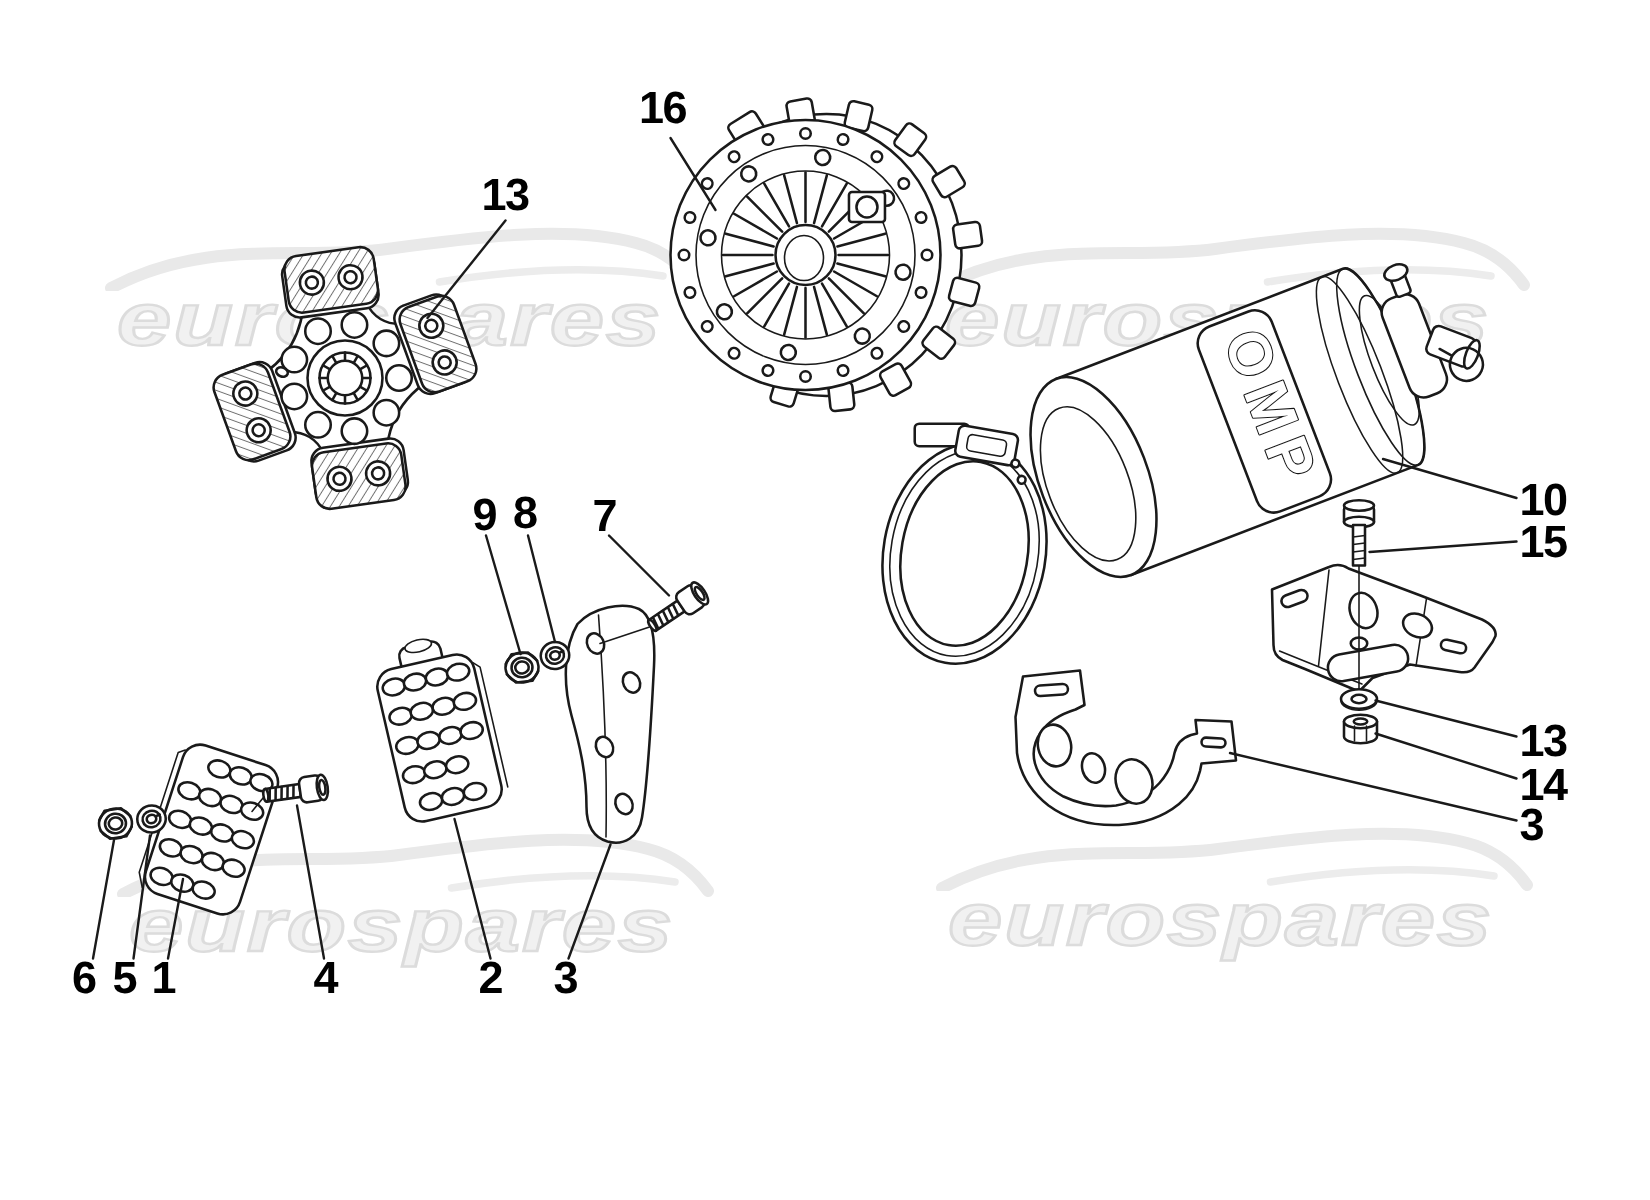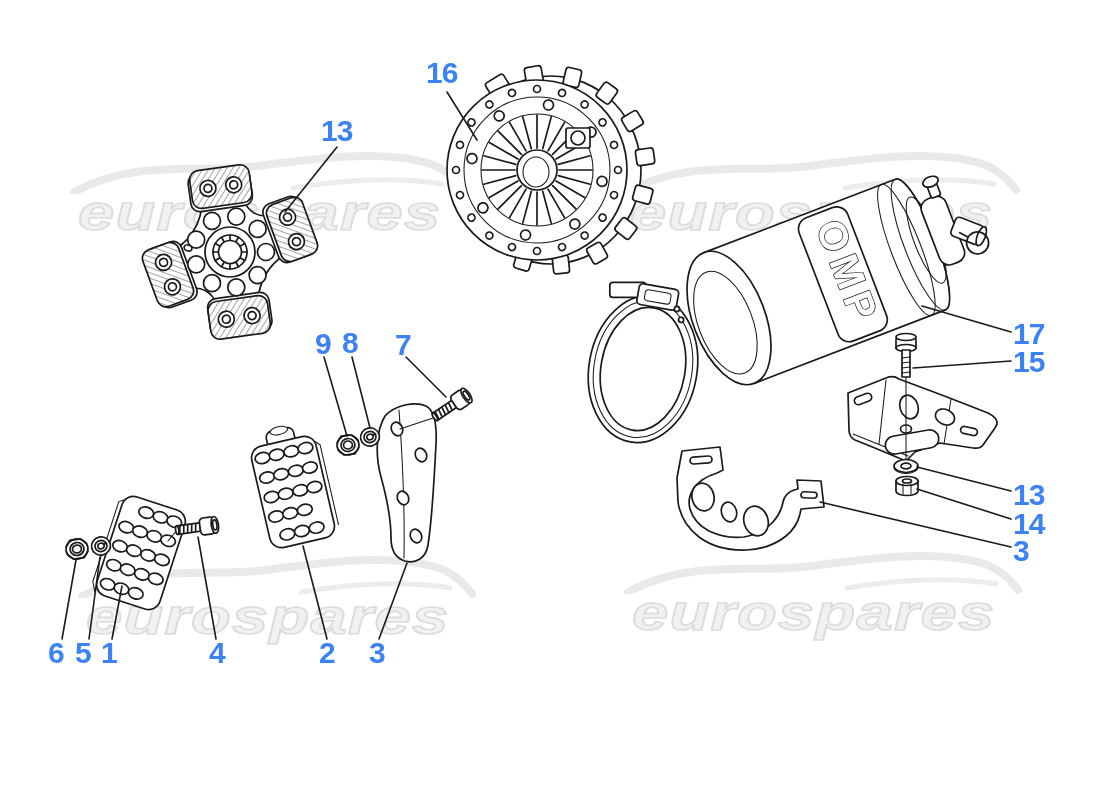--- a/index.html
+++ b/index.html
@@ -16,21 +16,21 @@
 
   
   svg.art { position:absolute; left:0; top:0; z-index:1; }
   svg.art > g * { stroke:#1a1a1a; stroke-width:1.7px; fill:#ffffff;
                   stroke-linejoin:round; stroke-linecap:round; }
   svg.art > g .thin { stroke-width:1.05px; }
   svg.art > g .ldr { stroke-width:1.6px; fill:none; }
 
   
   .part-label { position:absolute; z-index:2; font-weight:700; font-size:30px;
-                color:#3b82f6; letter-spacing:-1px; line-height:1; }
+                color:#000000; letter-spacing:-1px; line-height:1; }
 </style>
 </head>
 <body>
 
 <div class="canvas">
 
   <div class="wm" style="left:68px; top:148px">
     <svg width="400" height="46" viewBox="0 0 400 46">
       <path d="M 6,44 C 70,10 130,26 190,18 C 250,10 310,2 356,14 C 372,18 386,28 396,42" stroke="#e9e9e9" stroke-width="8" fill="none" stroke-linecap="round"></path>
       <path d="M 225,40 C 280,31 330,29 374,36" stroke="#ececec" stroke-width="5" fill="none" stroke-linecap="round"></path>
@@ -409,21 +409,21 @@
       <line class="ldr" x1="327" y1="639" x2="303" y2="546"></line>
       <line class="ldr" x1="379" y1="639" x2="407" y2="563"></line>
     </g>
   </svg>
 
   <div class="part-label" style="left:426px; top:58px">16</div>
   <div class="part-label" style="left:321px; top:116px">13</div>
   <div class="part-label" style="left:315px; top:329px">9</div>
   <div class="part-label" style="left:342px; top:328px">8</div>
   <div class="part-label" style="left:395px; top:330px">7</div>
-  <div class="part-label" style="left:1013px; top:319px">17</div>
+  <div class="part-label" style="left:1013px; top:319px">10</div>
   <div class="part-label" style="left:1013px; top:347px">15</div>
   <div class="part-label" style="left:1013px; top:480px">13</div>
   <div class="part-label" style="left:1013px; top:509px">14</div>
   <div class="part-label" style="left:1013px; top:536px">3</div>
   <div class="part-label" style="left:48px;  top:638px">6</div>
   <div class="part-label" style="left:75px;  top:638px">5</div>
   <div class="part-label" style="left:101px; top:638px">1</div>
   <div class="part-label" style="left:209px; top:638px">4</div>
   <div class="part-label" style="left:319px; top:638px">2</div>
   <div class="part-label" style="left:369px; top:638px">3</div>

